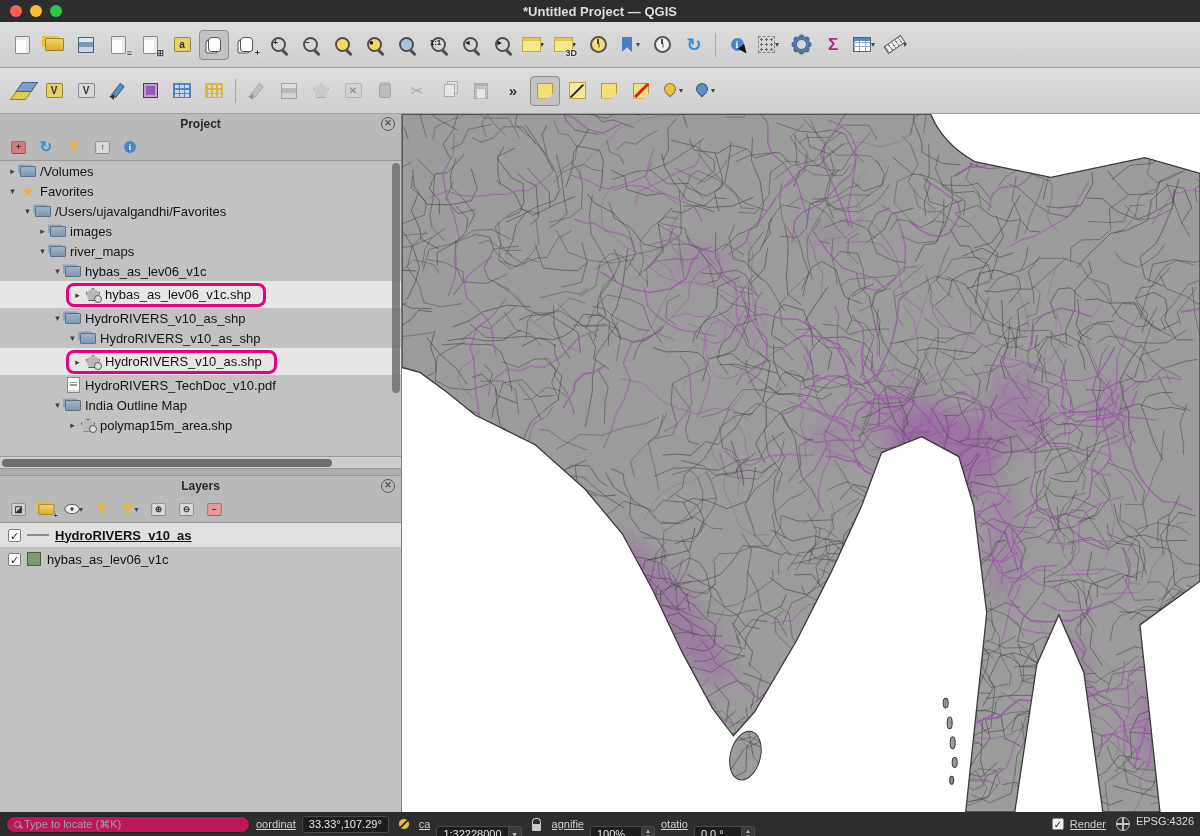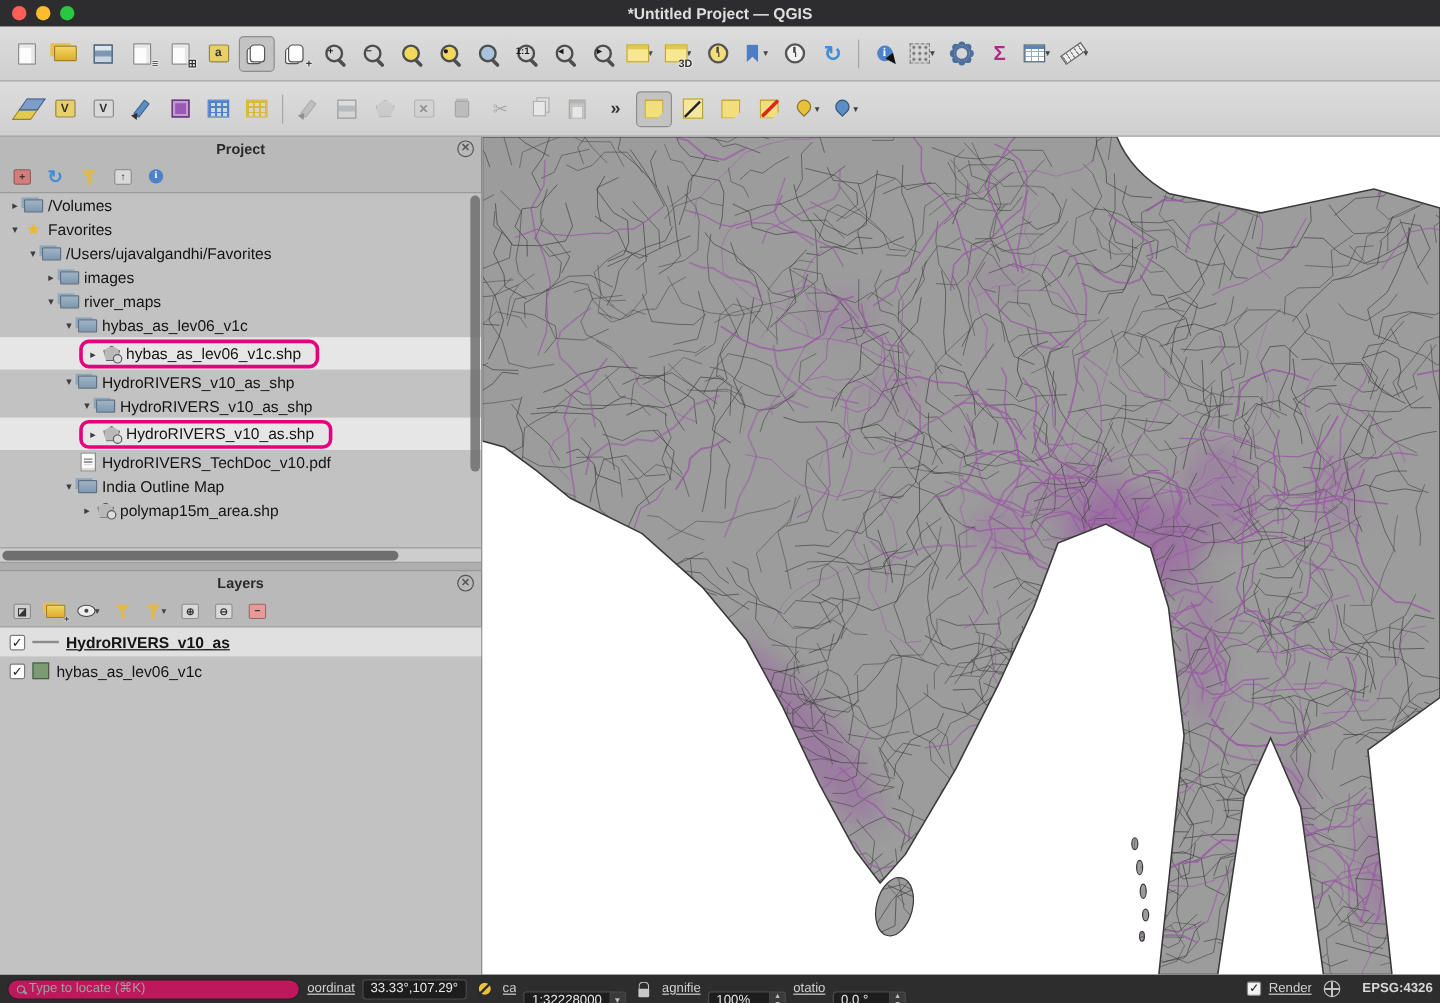--- a/index.html
+++ b/index.html
@@ -112,21 +112,21 @@
   .locate .mg::after{content:"";position:absolute;width:4px;height:1.5px;background:#9a9a9a;transform:rotate(45deg);right:-3px;bottom:-1px;}
   .locate input{background:transparent;border:none;outline:none;color:#cfcfcf;font-size:11px;width:100%;font-family:"Liberation Sans",sans-serif;}
   .locate input::placeholder{color:#9f9f9f;}
   .sb-label{color:#cfcfcf;white-space:nowrap;overflow:hidden;text-decoration:underline;}
   .sb-box{height:17px;background:#1d1d1d;border:1px solid #4a4a4a;border-radius:3px;color:#e6e6e6;display:flex;align-items:center;padding:0 6px;white-space:nowrap;}
   .sb-combo{position:relative;display:flex;align-items:center;margin-top:20px;}
   .ddbtn{width:13px;height:17px;background:#3a3a3a;border:1px solid #4a4a4a;border-left:none;border-radius:0 3px 3px 0;color:#bbb;font-size:7px;display:flex;align-items:center;justify-content:center;}
   .spin{width:13px;height:17px;background:#3a3a3a;border:1px solid #4a4a4a;border-left:none;border-radius:0 3px 3px 0;color:#bbb;font-size:6px;display:flex;flex-direction:column;align-items:center;justify-content:center;line-height:1;}
   .sb-ico{width:18px;height:18px;display:flex;align-items:center;justify-content:center;position:relative;flex:none;}
   .sb-cb{width:12px;height:12px;background:#f2f2f2;border:1px solid #888;border-radius:2px;font-size:10px;line-height:11px;text-align:center;color:#111;flex:none;}
-  .crs{display:flex;align-items:center;gap:16px;margin-left:2px;white-space:nowrap;font-weight:bold;}
+  .crs{display:flex;gap:4px;margin-left:2px;white-space:nowrap;}
   .sb-right{margin-left:auto;display:flex;align-items:center;gap:6px;}
 </style>
 </head>
 <body>
 
 <div class="titlebar">
   <div class="lights">
     <span class="light" style="background:#ff5f57"></span>
     <span class="light" style="background:#febc2e"></span>
     <span class="light" style="background:#28c840"></span>

